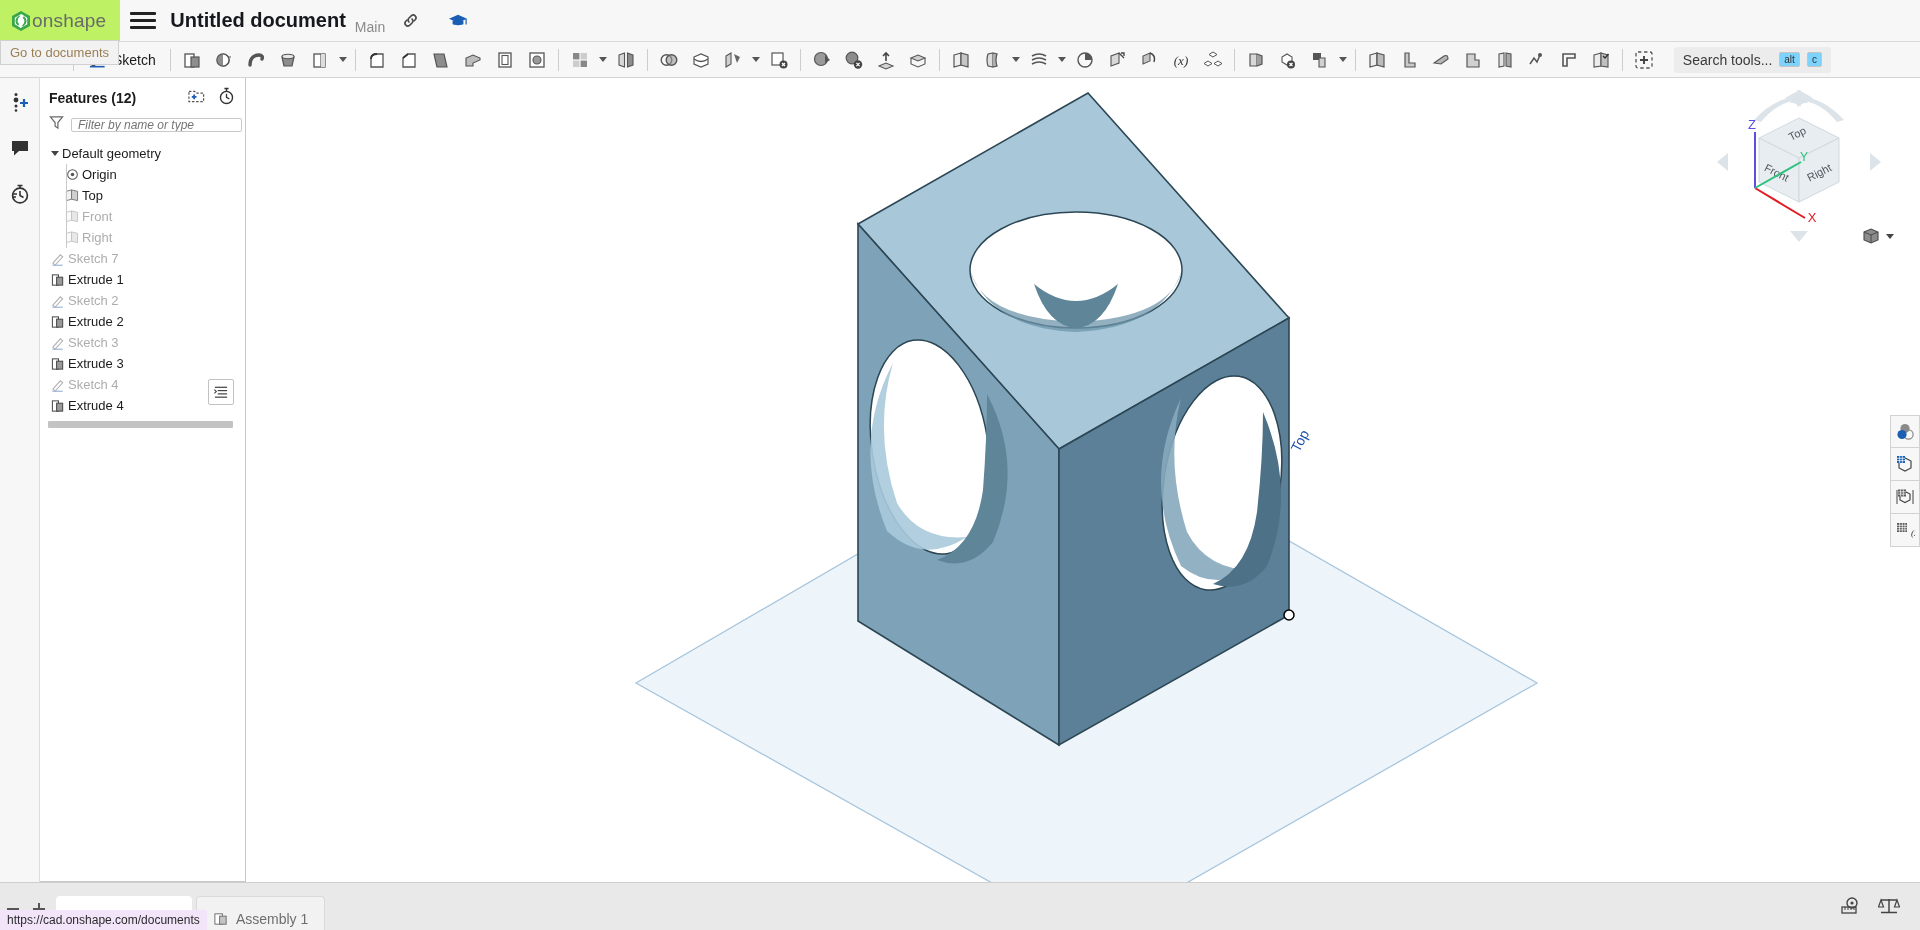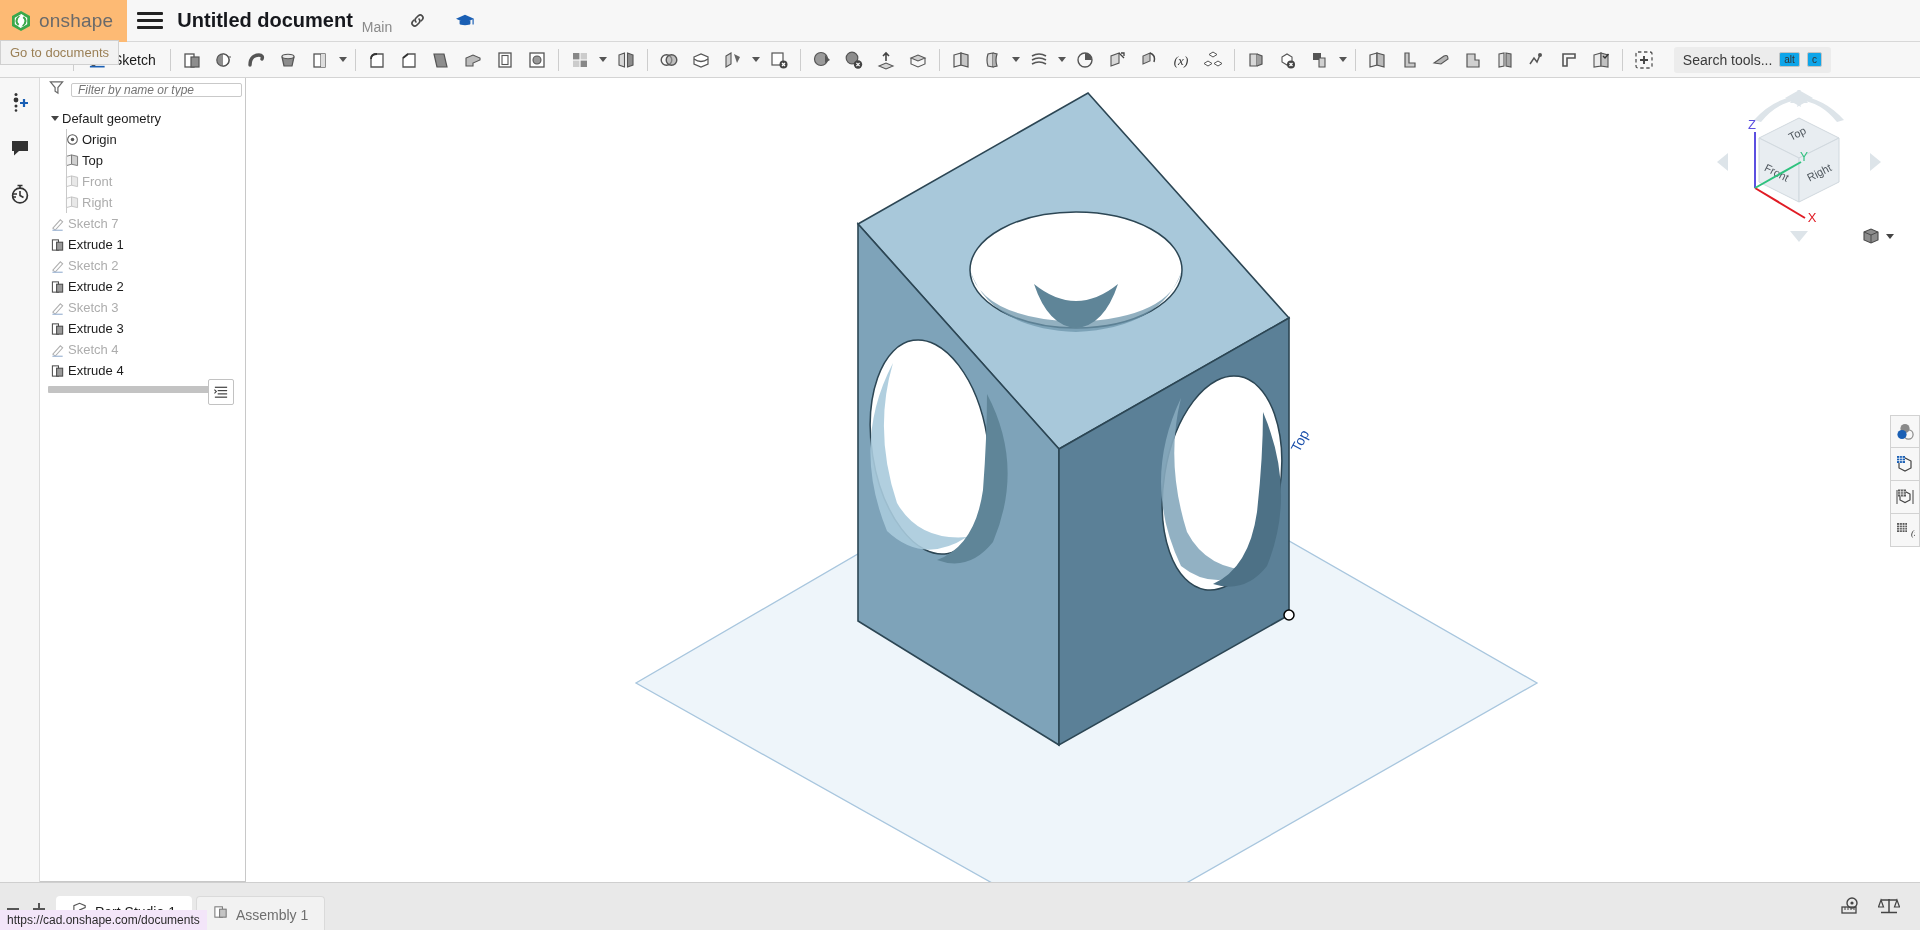--- a/index.html
+++ b/index.html
@@ -9,21 +9,21 @@
     background: #fff; color: #1a1a1a;
   }
   #app { position: relative; width: 1920px; height: 930px; }
 
   
   #header {
     position: absolute; top: 0; left: 0; width: 1920px; height: 42px;
     background: #f7f7f7; border-bottom: 1px solid #d8d8d8;
     display: flex; align-items: center;
   }
-  #brand { display: flex; align-items: center; gap: 7px; padding: 0 14px 0 10px; height: 42px; background:#fdba74;}
+  #brand { display: flex; align-items: center; padding: 0 14px 0 10px; height: 42px; background:#bef264;}
   #brand .logo { width: 22px; height: 22px; }
   #brand .word { font-size: 19px; color: #6a6a6a; letter-spacing: .2px; }
   #hamburger { width: 26px; height: 42px; display:flex; flex-direction:column; justify-content:center; gap:4px; margin-left:10px; cursor:pointer;}
   #hamburger i { display:block; height:3px; background:#222; border-radius:1px; }
   #doc-title { font-size: 20px; font-weight: bold; margin-left: 14px; color:#16181d; }
   #doc-branch { font-size: 14px; color: #8a8a8a; margin-left: 9px; margin-top: 12px; }
   .hdr-icon { margin-left: 16px; cursor: pointer; display:flex; align-items:center;}
   #hdr-right { margin-left: auto; display: flex; align-items: center; gap: 11px; padding-right: 14px; }
   .hdr-btn {
     border: 1px solid #c9c9c9; background: #fff; border-radius: 3px;
@@ -46,21 +46,21 @@
   }
   .tb-item { width: 32px; height: 32px; display:flex; align-items:center; justify-content:center; cursor:pointer; }
   .tb-sep { width:1px; height:22px; background:#cdcdcd; margin:0 5px; }
   .tb-sketch { display:flex;align-items:center;gap:6px;padding:0 9px;height:32px;cursor:pointer;font-size:14px;}
   .tb-caret { width:14px;height:32px;display:flex;align-items:center;justify-content:center;cursor:pointer;}
   .tb-caret::after{content:"";width:0;height:0;border-left:4px solid transparent;border-right:4px solid transparent;border-top:5px solid #555;}
   #search-tools {
     margin-left: 14px; background:#ececec; border-radius:3px; height:26px;
     display:flex; align-items:center; padding:0 9px; gap:7px; font-size:14px; color:#3a3a3a; cursor:text;
   }
-  .kbd { background:#0ea5e9; border:1px solid #c4c4c4; border-radius:2px; font-size:10px; padding:1px 4px; color:#333;}
+  .kbd { background:#7dd3fc; border:1px solid #c4c4c4; border-radius:2px; font-size:10px; padding:1px 4px; color:#333;}
 
   
   #left-rail {
     position:absolute; top:78px; left:0; width:40px; bottom:48px;
     background:#f7f7f7; border-right:1px solid #dcdcdc;
     display:flex; flex-direction:column; align-items:center; padding-top:10px; gap:18px;
   }
   .rail-icon{ cursor:pointer; width:28px;height:28px;display:flex;align-items:center;justify-content:center;}
 
   
@@ -109,21 +109,21 @@
   .rs-btn{ width:30px;height:33px;background:#f7f7f7;border:1px solid #d2d2d2;border-top:none;display:flex;align-items:center;justify-content:center;cursor:pointer;}
   .rs-btn:first-child{ border-top:1px solid #d2d2d2; }
 
   
   #bottom{
     position:absolute; bottom:0; left:0; width:1920px; height:48px;
     background:#e9e9e9; border-top:1px solid #cfcfcf; display:flex; align-items:flex-end;
   }
   .bt-ctl{ width:26px;height:34px;display:flex;align-items:center;justify-content:center;cursor:pointer;margin-bottom:4px;}
   .tab{
-    height:34px; display:flex; align-items:flex-end; gap:7px; padding:7px 16px;
+    height:34px; display:flex; align-items:flex-start; gap:7px; padding:14px 16px;
     font-size:14px; border-radius:4px 4px 0 0; cursor:pointer; margin-left:4px;
   }
   .tab.active{ background:#fff; border-bottom:3px solid #1a5fb4; color:#1c1c1c; }
   .tab.inactive{ background:#f2f2f2; color:#6e6e6e; border:1px solid #dadada; border-bottom:none;}
   #bottom-right{ margin-left:auto; display:flex; gap:16px; padding:0 20px 10px 0; align-items:flex-end;}
   #statusbar{
     position:absolute; bottom:0; left:0; background:#f3e5f9; color:#2b2b2b;
     font-size:12px; padding:3px 7px; z-index:70;
   }
 </style>
@@ -497,20 +497,38 @@
       <svg width="22" height="22" viewBox="0 0 22 22">
           <circle cx="11" cy="12.5" r="7.4" fill="none" stroke="#333" stroke-width="1.7"></circle>
           <path d="M11 8 L11 12.5 L14.5 14.5" fill="none" stroke="#333" stroke-width="1.6"></path>
           <path d="M8.5 2.5 h5 M11 2.5 v2.6" stroke="#333" stroke-width="1.6"></path>
           <path d="M3 11 h5 M3 14 h4" stroke="#333" stroke-width="1.4"></path>
         </svg>
     </div>
   </div>
 
   <div id="panel">
+    <div id="panel-head">
+      <div id="panel-title">Features (12)</div>
+      <div class="acts">
+        <span>
+          <svg width="17" height="16" viewBox="0 0 18 16">
+              <path d="M1 3 h6 l1.5 2 h8 v9 h-15.5 z" fill="none" stroke="#555" stroke-width="1.3" stroke-dasharray="2.6 1.8"></path>
+              <path d="M4 9 h5 M6.5 6.5 v5" stroke="#1a5fb4" stroke-width="1.9"></path>
+            </svg>
+        </span>
+        <span>
+          <svg width="17" height="18" viewBox="0 0 18 19">
+              <circle cx="9" cy="11" r="6.4" fill="none" stroke="#333" stroke-width="1.5"></circle>
+              <path d="M9 7 L9 11 L12 12.6" fill="none" stroke="#333" stroke-width="1.4"></path>
+              <path d="M6.8 1.6 h4.4 M9 1.6 v2.6" stroke="#333" stroke-width="1.5"></path>
+            </svg>
+        </span>
+      </div>
+    </div>
     <div id="filter-row">
       <span>
         <svg width="15" height="15" viewBox="0 0 16 16">
             <path d="M1.5 2 h13 l-5 6 v6 l-3-2 v-4 z" fill="none" stroke="#6a6a6a" stroke-width="1.3"></path>
           </svg>
       </span>
       <input id="filter-input" type="text" placeholder="Filter by name or type" style="">
     </div>
 
     <div id="tree">

